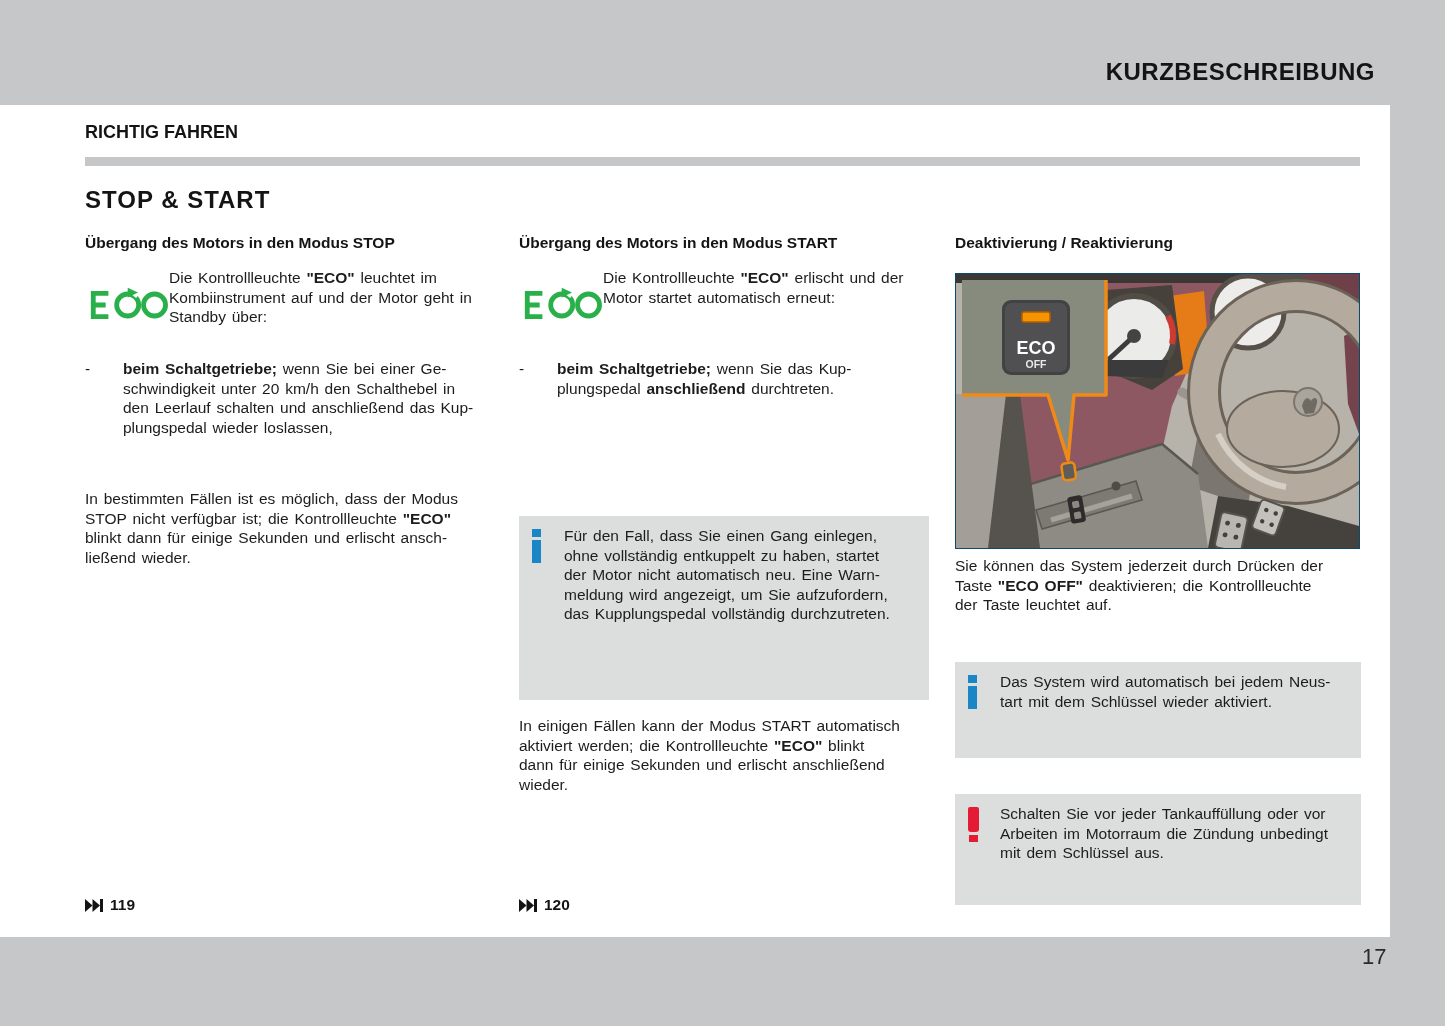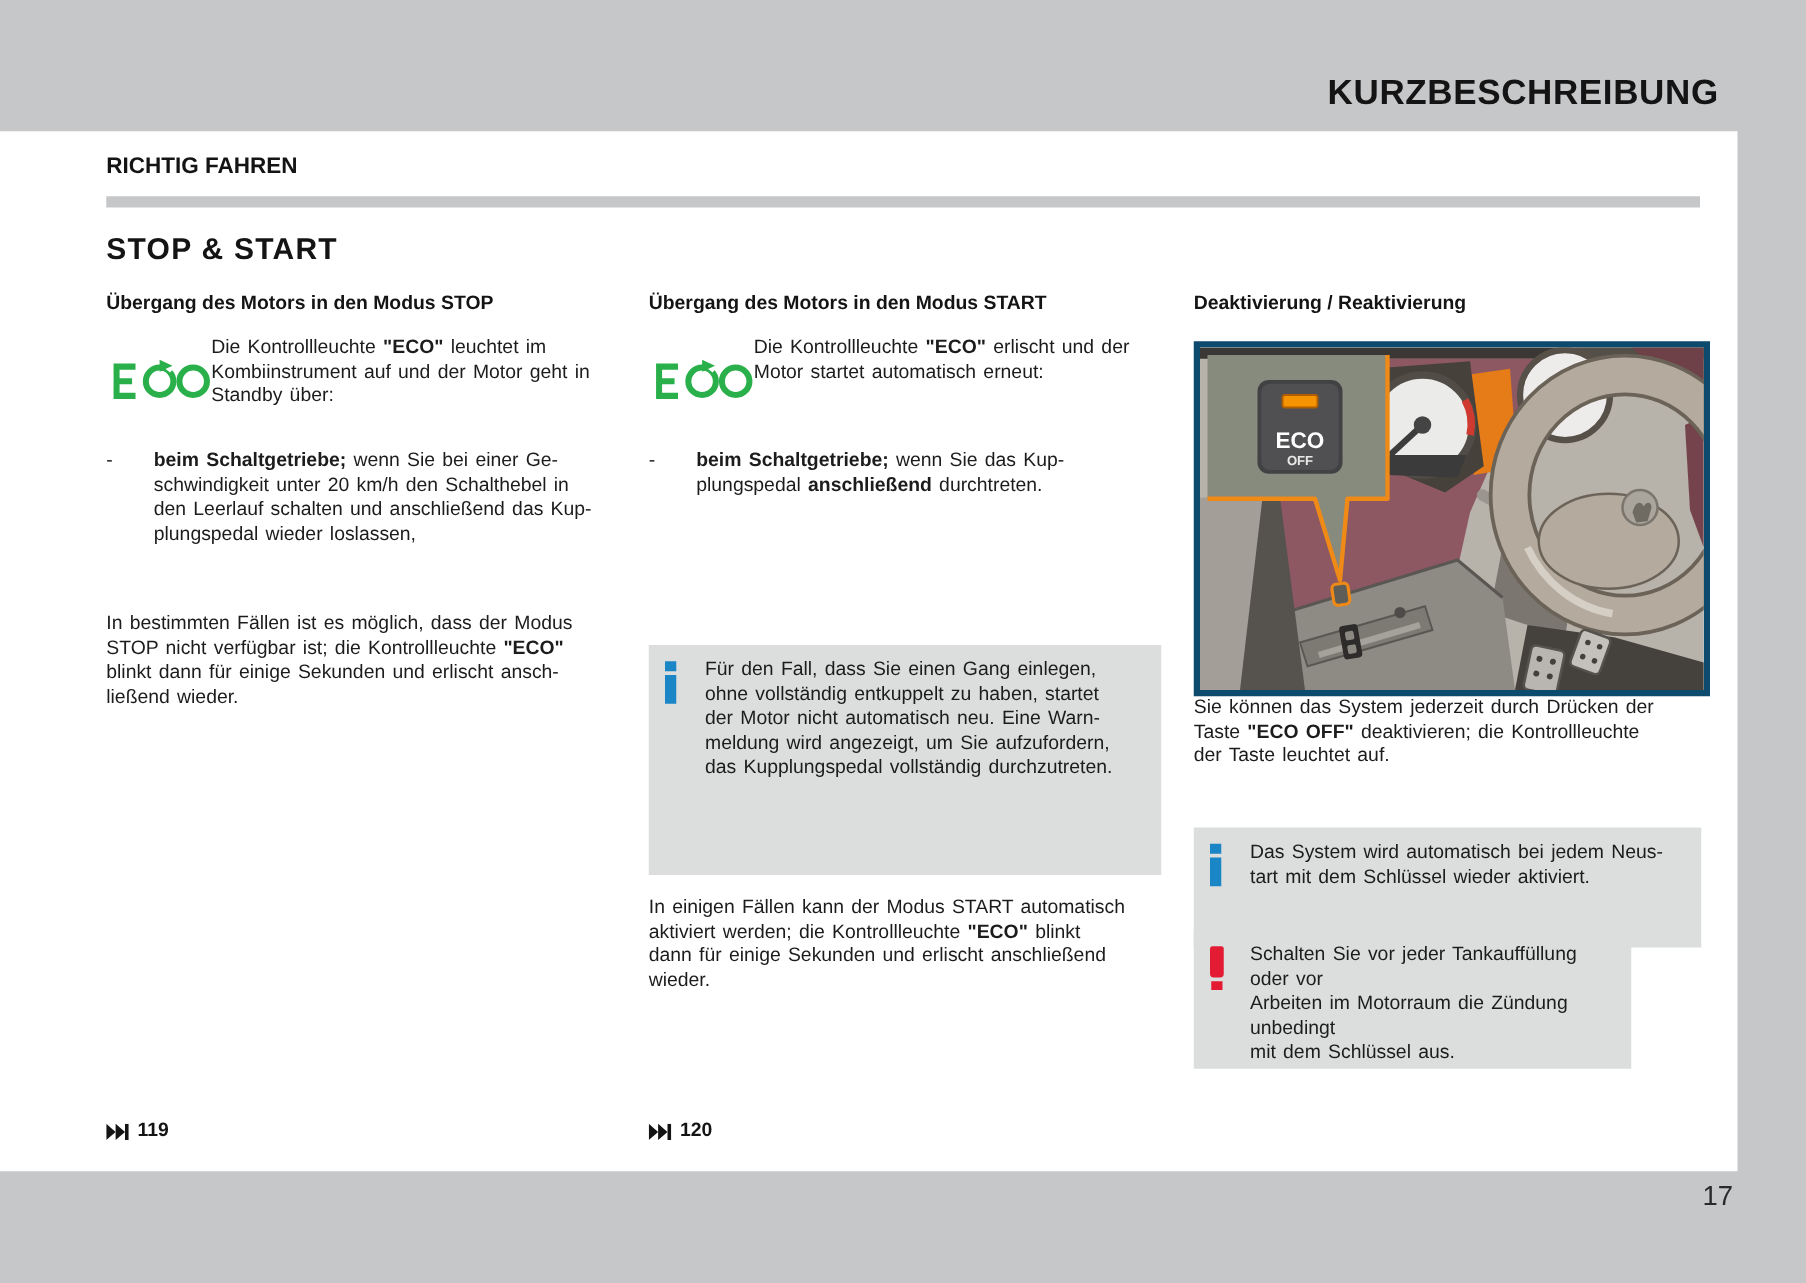--- a/index.html
+++ b/index.html
@@ -5,42 +5,42 @@
   html,body{margin:0;padding:0;}
   body{
     width:1445px;height:1026px;position:relative;overflow:hidden;
     background:#c6c7c9;
     font-family:"Liberation Sans","DejaVu Sans",sans-serif;
     color:#1c1c1c;
     -webkit-font-smoothing:antialiased;
   }
   .abs{position:absolute;}
   .content-card{left:0;top:105px;width:1390px;height:832px;background:#ffffff;}
-  .header-title{top:58px;right:70px;font-size:28px;font-weight:bold;letter-spacing:.5px;color:#141414;}
+  .header-title{top:58px;right:70px;font-size:24px;font-weight:bold;letter-spacing:.5px;color:#141414;}
   .section-title{left:85px;top:122px;font-size:18px;font-weight:bold;color:#141414;}
   .divider{left:85px;top:157px;width:1275px;height:9px;background:#c6c7c9;}
   .page-title{left:85px;top:186px;font-size:24px;font-weight:bold;letter-spacing:1px;color:#141414;}
   .col-heading{font-size:15.5px;font-weight:bold;color:#141414;}
   .para{font-size:15.5px;line-height:19.5px;white-space:pre-line;word-spacing:1.5px;}
   .para b{font-weight:bold;}
   .eco-row{display:flex;align-items:flex-start;}
   .bullet-row{display:flex;}
   .bullet-marker{width:38px;font-size:15.5px;line-height:19.5px;}
   .gray-box{background:#dcdddd;display:flex;padding:10px 12px 10px 13px;box-sizing:border-box;}
   .box-icon-col{width:32px;flex:0 0 32px;padding-top:3px;}
   .info-i{width:9px;}
   .info-i .dot{width:9px;height:8px;background:#1b86c6;margin-bottom:3px;}
   .info-i .stem{width:9px;height:23px;background:#1b86c6;}
   .warn-ex{width:11px;}
   .warn-ex .stem{width:11px;height:25px;background:#e31c34;border-radius:2px 2px 3px 3px;}
   .warn-ex .dot{width:9px;height:7px;background:#e31c34;margin:3px 0 0 1px;}
   .page-ref{display:flex;align-items:center;font-size:15.5px;font-weight:bold;color:#141414;}
   .page-ref svg{margin-right:7px;}
   .page-number{top:944px;left:1362px;font-size:22px;color:#2a2a2a;}
-  .illu-wrap{left:955px;top:273px;width:403px;height:274px;border:5px solid #0c4a6e;box-sizing:content-box;}
+  .illu-wrap{left:955px;top:273px;width:403px;height:274px;border:1px solid #0c4a6e;box-sizing:content-box;}
 </style>
 </head>
 <body>
 
 <div class="abs content-card"></div>
 <div class="abs header-title">KURZBESCHREIBUNG</div>
 <div class="abs section-title">RICHTIG FAHREN</div>
 <div class="abs divider"></div>
 <div class="abs page-title">STOP &amp; START</div>
 
@@ -203,21 +203,21 @@
   <div class="box-icon-col">
     <div class="info-i">
         <div class="dot"></div>
         <div class="stem"></div>
       </div>
   </div>
   <div class="para" style="flex:1;">Das System wird automatisch bei jedem Neus-
 tart mit dem Schlüssel wieder aktiviert.</div>
 </div>
 
-<div class="abs gray-box" style="left:955px;top:744px;width:350px;height:111px;">
+<div class="abs gray-box" style="left:955px;top:794px;width:406px;height:111px;">
   <div class="box-icon-col">
     <div class="warn-ex">
         <div class="stem"></div>
         <div class="dot"></div>
       </div>
   </div>
   <div class="para" style="flex:1;">Schalten Sie vor jeder Tankauffüllung oder vor
 Arbeiten im Motorraum die Zündung unbedingt
 mit dem Schlüssel aus.</div>
 </div>

